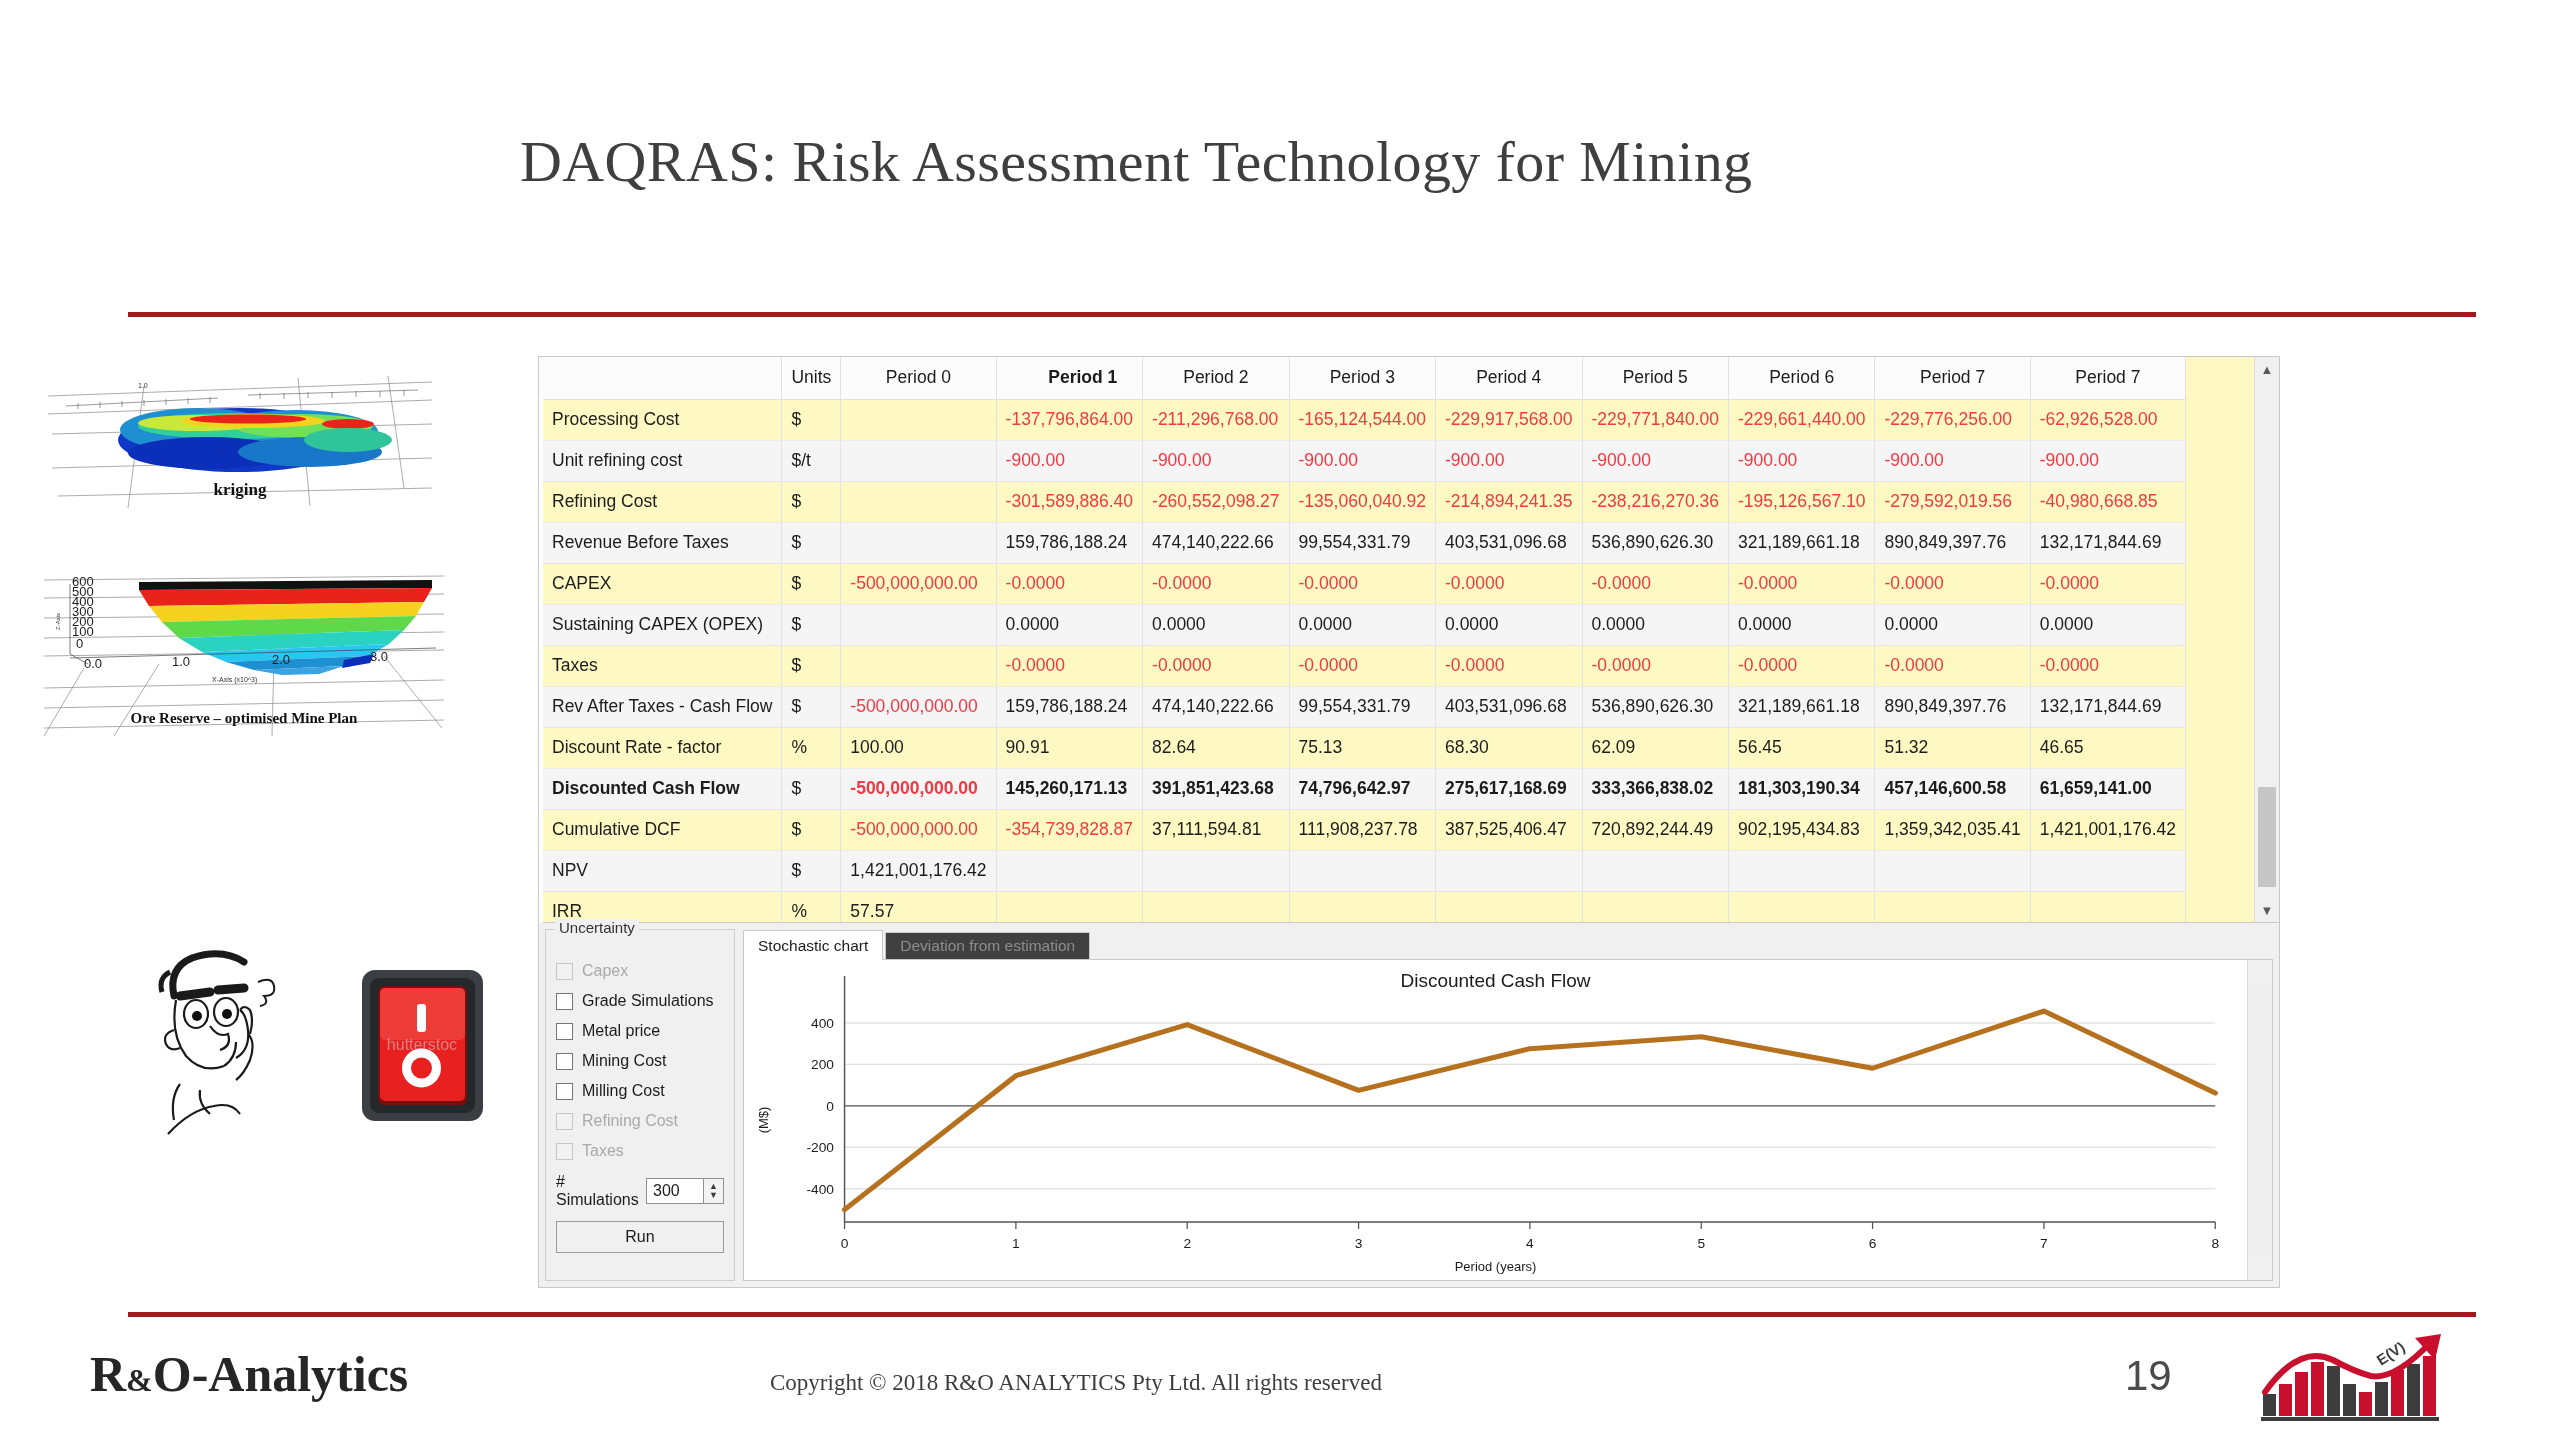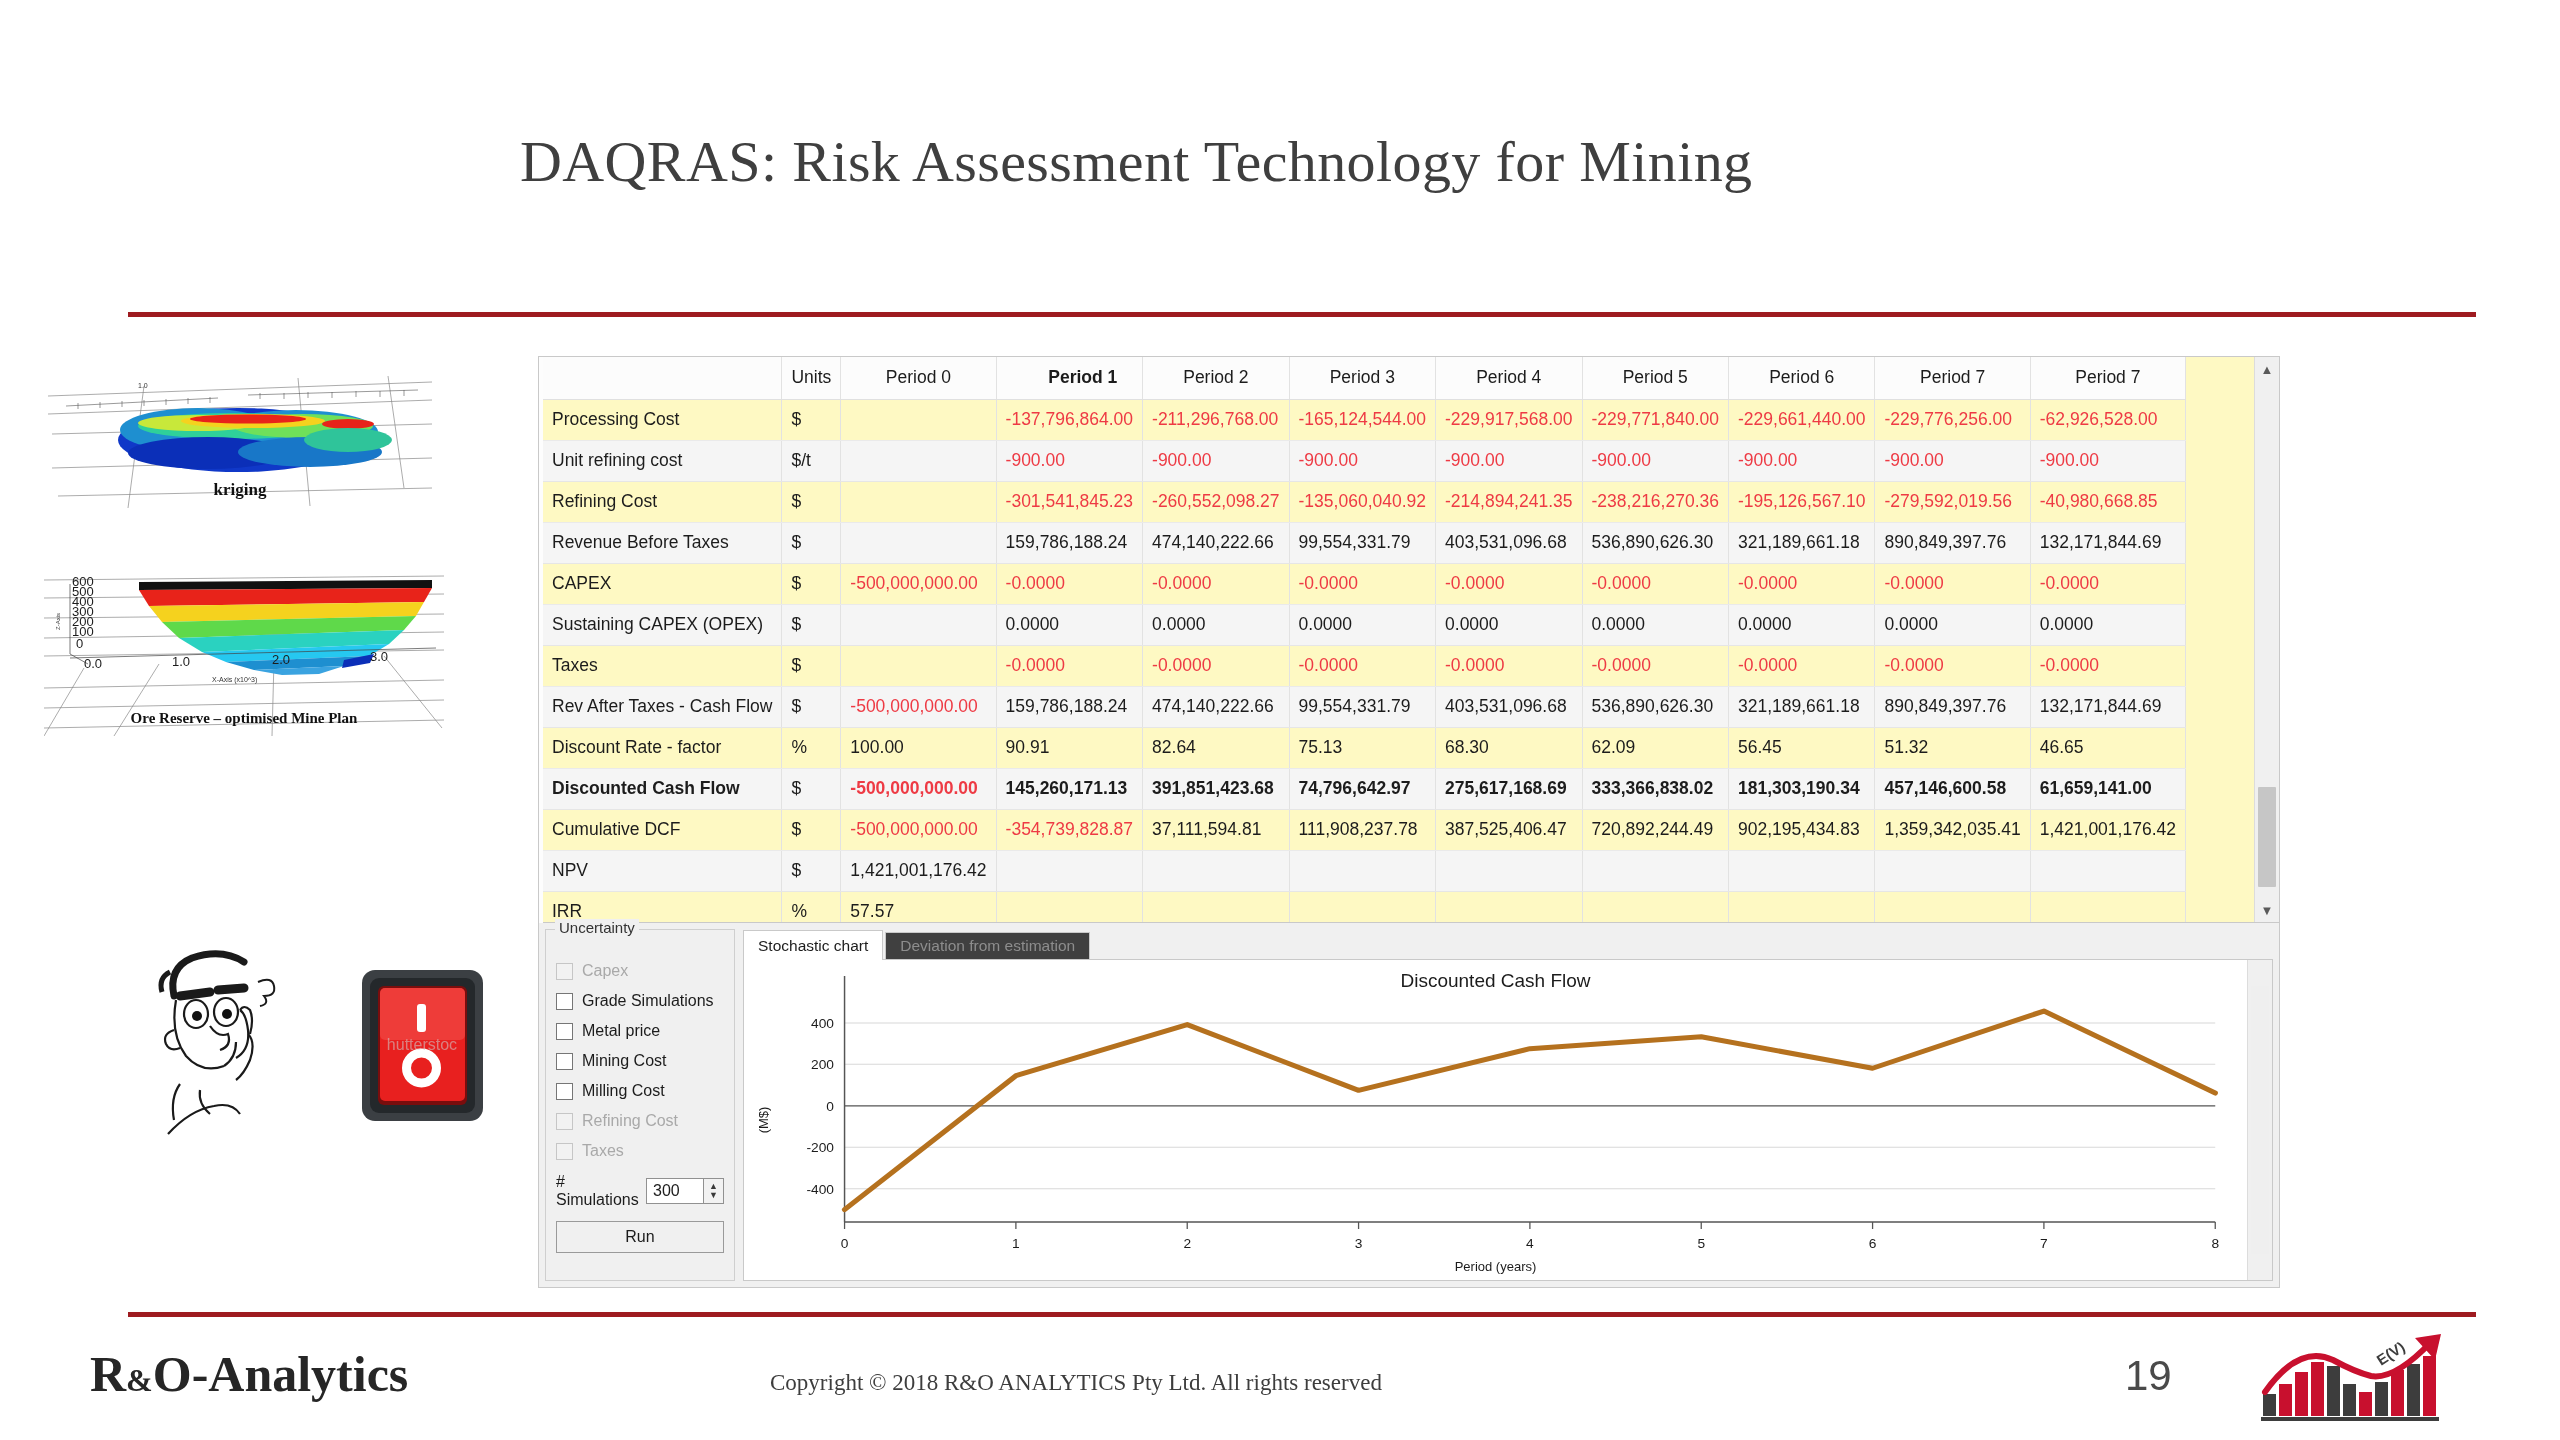--- a/index.html
+++ b/index.html
@@ -363,21 +363,21 @@
                 <td class="val neg">-900.00</td>
                 <td class="val neg">-900.00</td>
                 <td class="val neg">-900.00</td>
                 <td class="val neg">-900.00</td>
                 <td class="val neg">-900.00</td>
               </tr>
               <tr>
                 <td class="label">Refining Cost</td>
                 <td class="units">$</td>
                 <td class="val"></td>
-                <td class="val neg">-301,541,845.23</td>
+                <td class="val neg">-301,589,886.40</td>
                 <td class="val neg">-260,552,098.27</td>
                 <td class="val neg">-135,060,040.92</td>
                 <td class="val neg">-214,894,241.35</td>
                 <td class="val neg">-238,216,270.36</td>
                 <td class="val neg">-195,126,567.10</td>
                 <td class="val neg">-279,592,019.56</td>
                 <td class="val neg">-40,980,668.85</td>
               </tr>
               <tr>
                 <td class="label">Revenue Before Taxes</td>

